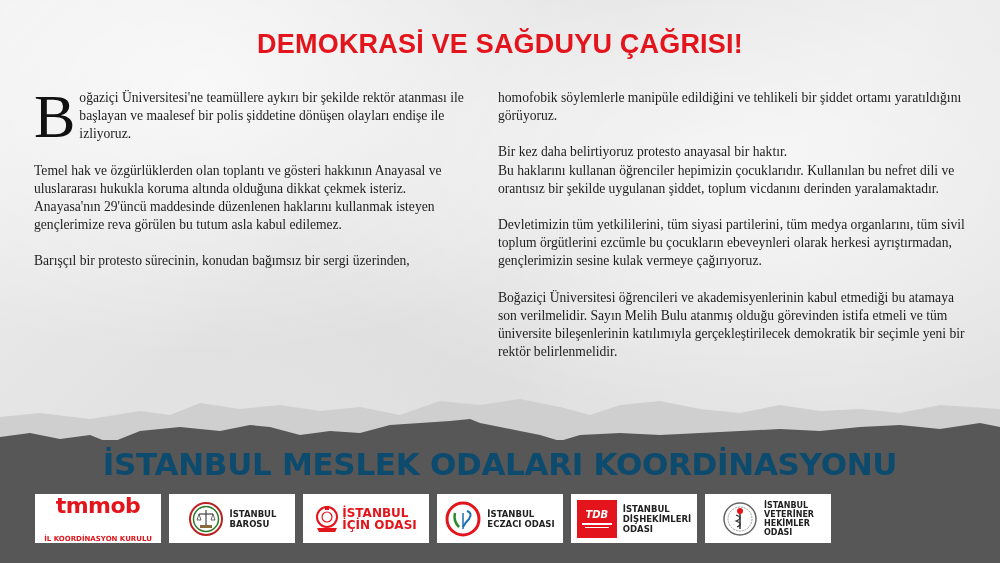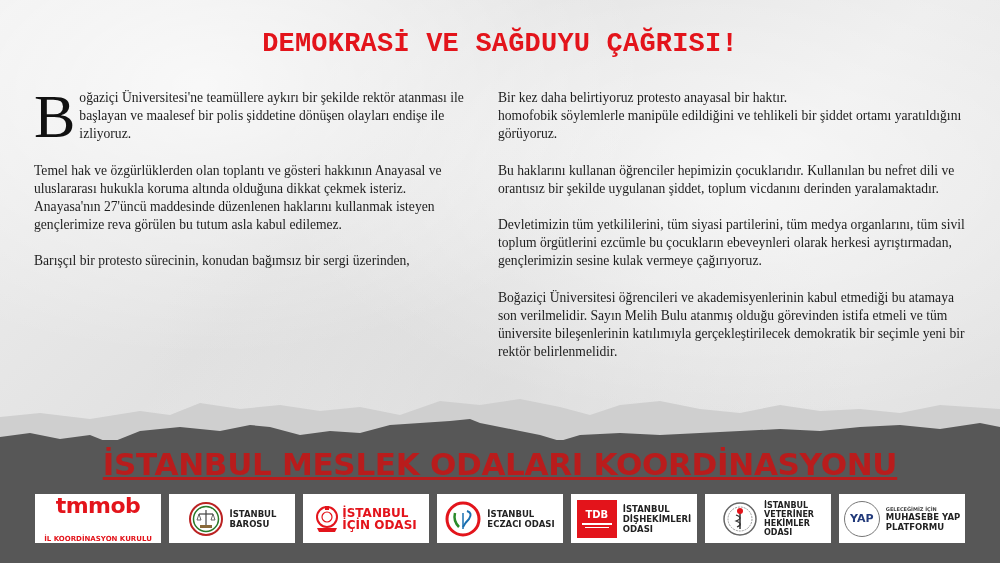--- a/index.html
+++ b/index.html
@@ -13,21 +13,21 @@
     position: absolute; left: 0; top: 0; width: 1000px; height: 563px;
     background:
       radial-gradient(ellipse at 20% 15%, rgba(255,255,255,0.7) 0%, rgba(255,255,255,0) 40%),
       radial-gradient(ellipse at 75% 30%, rgba(255,255,255,0.55) 0%, rgba(255,255,255,0) 45%),
       radial-gradient(ellipse at 50% 70%, rgba(210,210,210,0.5) 0%, rgba(210,210,210,0) 50%),
       linear-gradient(135deg, #efefef 0%, #e2e2e2 35%, #ececec 60%, #dedede 100%);
   }
   .headline {
     position: absolute; top: 29px; left: 0; width: 1000px;
     text-align: center;
-    font-family: Liberation Mono, monospace;
+    font-family: Liberation Sans, sans-serif;
     font-weight: bold;
     font-size: 27px;
     letter-spacing: 0.2px;
     color: #e3141b;
   }
   .col {
     position: absolute; top: 89px;
     font-size: 13.6px; line-height: 18.2px; color: #1d1d1d;
   }
   .col-left { left: 34px; width: 440px; }
@@ -45,23 +45,22 @@
   .band {
     position: absolute; left: 0; top: 440px; width: 1000px; height: 123px;
     background: #575757;
   }
   .org-title {
     position: absolute; top: 446px; left: 0; width: 1000px;
     text-align: center;
     font-family: "DejaVu Sans", "Liberation Sans", sans-serif;
     font-weight: bold;
     font-size: 31px;
-    color: #b91c1c;
+    color: #0c4a6e;
     letter-spacing: -0.3px;
-    text-decoration: underline;
   }
   .logos {
     position: absolute; top: 494px; left: 35px;
     display: flex; gap: 8px;
   }
   .logo {
     width: 126px; height: 49px; background: #fff;
     display: flex; align-items: center; justify-content: center;
     gap: 6px; overflow: hidden; cursor: pointer;
   }
@@ -87,27 +86,27 @@
 </style>
 </head>
 <body>
 
 <div class="paper"></div>
 
 <h1 class="headline">DEMOKRASİ VE SAĞDUYU ÇAĞRISI!</h1>
 
 <div class="col col-left">
   <p><span class="dropcap">B</span><span>oğaziçi Üniversitesi'ne teamüllere aykırı bir şekilde rektör atanması ile başlayan ve maalesef bir polis şiddetine dönüşen olayları endişe ile izliyoruz.</span></p>
-  <p>Temel hak ve özgürlüklerden olan toplantı ve gösteri hakkının Anayasal ve uluslararası hukukla koruma altında olduğuna dikkat çekmek isteriz. Anayasa'nın 27'üncü maddesinde düzenlenen haklarını kullanmak isteyen gençlerimize reva görülen bu tutum asla kabul edilemez.</p>
+  <p>Temel hak ve özgürlüklerden olan toplantı ve gösteri hakkının Anayasal ve uluslararası hukukla koruma altında olduğuna dikkat çekmek isteriz. Anayasa'nın 29'üncü maddesinde düzenlenen haklarını kullanmak isteyen gençlerimize reva görülen bu tutum asla kabul edilemez.</p>
   <p>Barışçıl bir protesto sürecinin, konudan bağımsız bir sergi üzerinden,</p>
 </div>
 
 <div class="col col-right">
+  <p>homofobik söylemlerle manipüle edildiğini ve tehlikeli bir şiddet ortamı yaratıldığını görüyoruz.</p>
   <p style="margin-bottom:0">Bir kez daha belirtiyoruz protesto anayasal bir haktır.</p>
-  <p>homofobik söylemlerle manipüle edildiğini ve tehlikeli bir şiddet ortamı yaratıldığını görüyoruz.</p>
   <p>Bu haklarını kullanan öğrenciler hepimizin çocuklarıdır. Kullanılan bu nefret dili ve orantısız bir şekilde uygulanan şiddet, toplum vicdanını derinden yaralamaktadır.</p>
   <p>Devletimizin tüm yetkililerini, tüm siyasi partilerini, tüm medya organlarını, tüm sivil toplum örgütlerini ezcümle bu çocukların ebeveynleri olarak herkesi ayrıştırmadan, gençlerimizin sesine kulak vermeye çağırıyoruz.</p>
   <p>Boğaziçi Üniversitesi öğrencileri ve akademisyenlerinin kabul etmediği bu atamaya son verilmelidir. Sayın Melih Bulu atanmış olduğu görevinden istifa etmeli ve tüm üniversite bileşenlerinin katılımıyla gerçekleştirilecek demokratik bir seçimle yeni bir rektör belirlenmelidir.</p>
 </div>
 
 <svg class="mountains" viewBox="0 0 1000 60" preserveAspectRatio="none">
   <path d="M0,22 L40,18 L90,24 L140,16 L170,20 L200,8 L240,14 L280,10 L320,16 L360,12 L400,20 L440,6 L480,10 L520,4 L560,12 L590,20 L620,10 L660,6 L700,14 L740,18 L780,10 L820,16 L860,14 L900,18 L940,10 L1000,14 L1000,60 L0,60 Z" fill="#cfcfcf"></path>
   <path d="M0,42 L30,38 L60,44 L90,40 L110,48 L140,36 L180,32 L220,36 L250,30 L270,32 L300,40 L330,36 L360,38 L390,30 L420,28 L450,26 L470,24 L480,28 L500,32 L520,36 L540,40 L560,46 L580,40 L620,38 L660,40 L700,38 L740,36 L780,34 L820,36 L860,32 L900,30 L940,34 L980,28 L1000,32 L1000,60 L0,60 Z" fill="#575757"></path>
 </svg>
 
@@ -159,21 +158,21 @@
       <line x1="18" y1="12" x2="18" y2="28" stroke="#1a6fb0" stroke-width="1.5"></line>
     </svg>
     <div class="txt">
       <div>İSTANBUL</div>
       <div>ECZACI ODASI</div>
     </div>
   </div>
 
   <div class="logo">
     <div style="width:40px;height:38px;background:#e3141b;display:flex;flex-direction:column;align-items:center;justify-content:center;">
-      <span style="font-family:'DejaVu Sans',sans-serif;font-weight:bold;font-size:10px;color:#fff;">TDB</span>
+      <span style="font-family:'DejaVu Sans',sans-serif;font-weight:bold;font-size:10px;color:#fff;font-style:italic;">TDB</span>
       <span style="display:block;width:30px;height:2px;background:#fff;margin-top:3px;"></span>
       <span style="display:block;width:24px;height:1px;background:#fff;margin-top:2px;"></span>
     </div>
     <div class="txt">
       <div>İSTANBUL</div>
       <div>DİŞHEKİMLERİ</div>
       <div>ODASI</div>
     </div>
   </div>
 
@@ -186,24 +185,14 @@
       <path d="M14,14 Q22,17 14,20 Q22,23 15,26" fill="none" stroke="#333" stroke-width="1.2"></path>
     </svg>
     <div class="txt" style="font-size:8px;line-height:9px;">
       <div>İSTANBUL</div>
       <div>VETERİNER</div>
       <div>HEKİMLER</div>
       <div>ODASI</div>
     </div>
   </div>
 
-  <div class="logo">
-    <div style="width:36px;height:36px;border-radius:50%;border:1.5px solid #777;display:flex;align-items:center;justify-content:center;">
-      <span style="font-family:'DejaVu Sans',sans-serif;font-weight:bold;font-size:11px;color:#223a7a;">YAP</span>
-    </div>
-    <div class="txt">
-      <div class="small-top">GELECEĞİMİZ İÇİN</div>
-      <div>MUHASEBE YAP</div>
-      <div>PLATFORMU</div>
-    </div>
-  </div>
 
 </div>
 
 </body></html>

